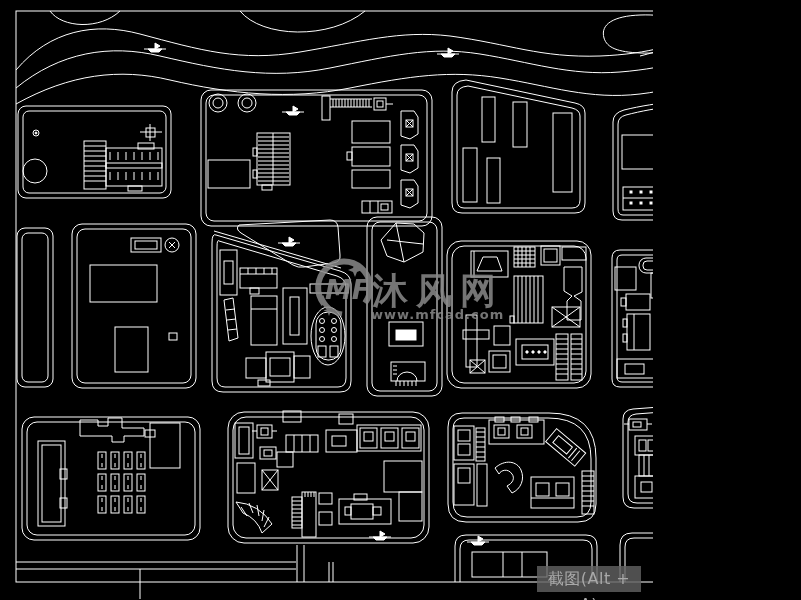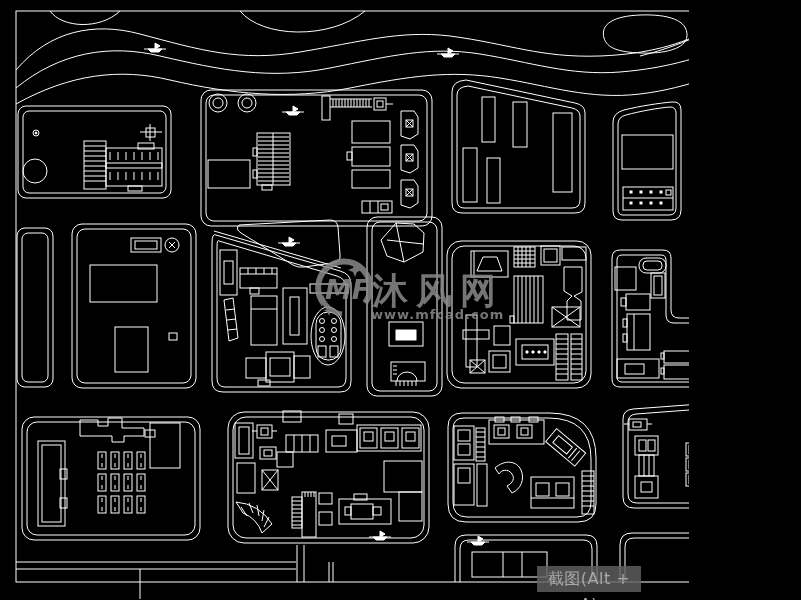--- a/index.html
+++ b/index.html
@@ -1,17 +1,17 @@
 <!DOCTYPE html>
 <html><head>
 <meta charset="utf-8">
 <style>
   html,body{margin:0;padding:0;background:#000;}
   .stage{position:relative;width:653px;height:600px;background:#000;overflow:hidden;
-         font-family:"DejaVu Sans","Liberation Sans",sans-serif;padding-left:36px;}
+         font-family:"DejaVu Sans","Liberation Sans",sans-serif;}
   .stage svg{position:absolute;left:0;top:0;}
   .plan{stroke:#ffffff;stroke-width:1;fill:none;}
   .wm{opacity:.85;}
   .wm text{fill:#8a8a8a;}
   .tooltip{position:absolute;left:537px;top:566px;width:104px;height:26px;
            background:rgba(96,96,96,.82);color:#a8a8a8;font-size:16px;
            line-height:26px;text-align:center;letter-spacing:.5px;}
 </style>
 </head>
 <body>

